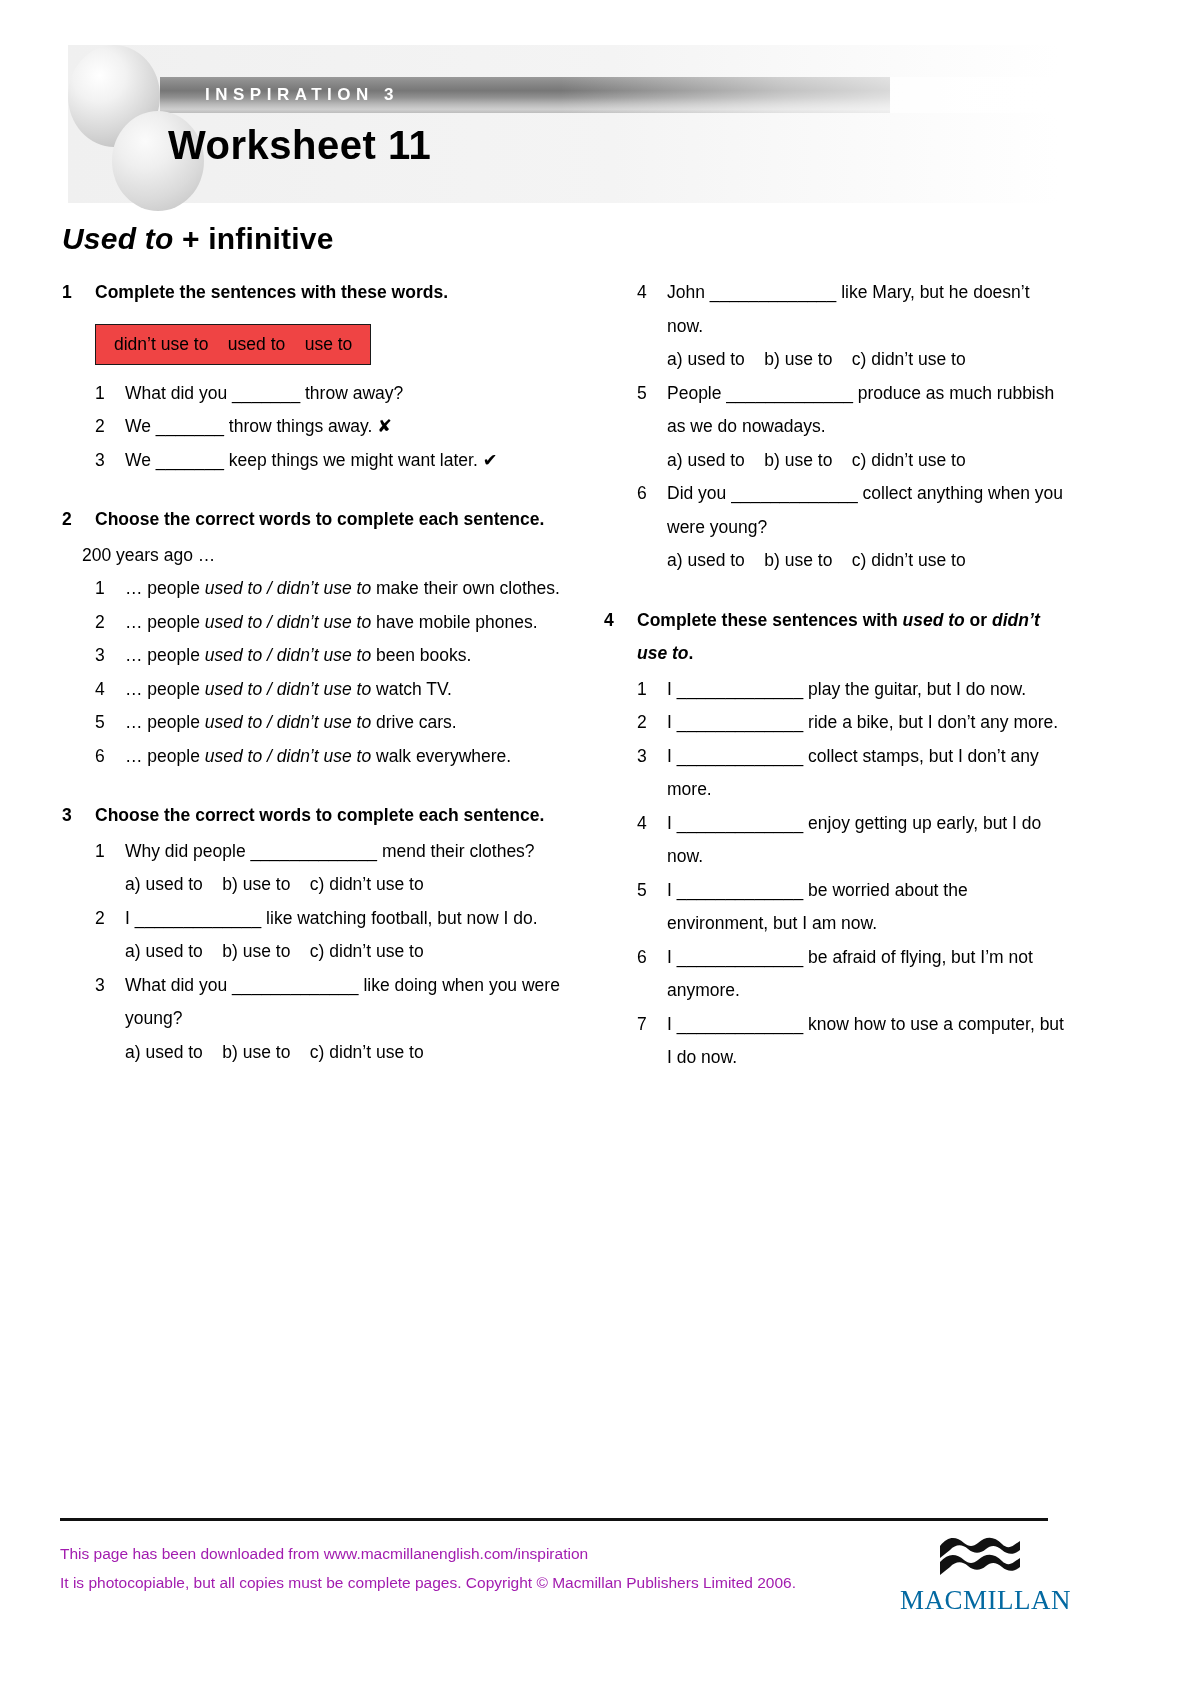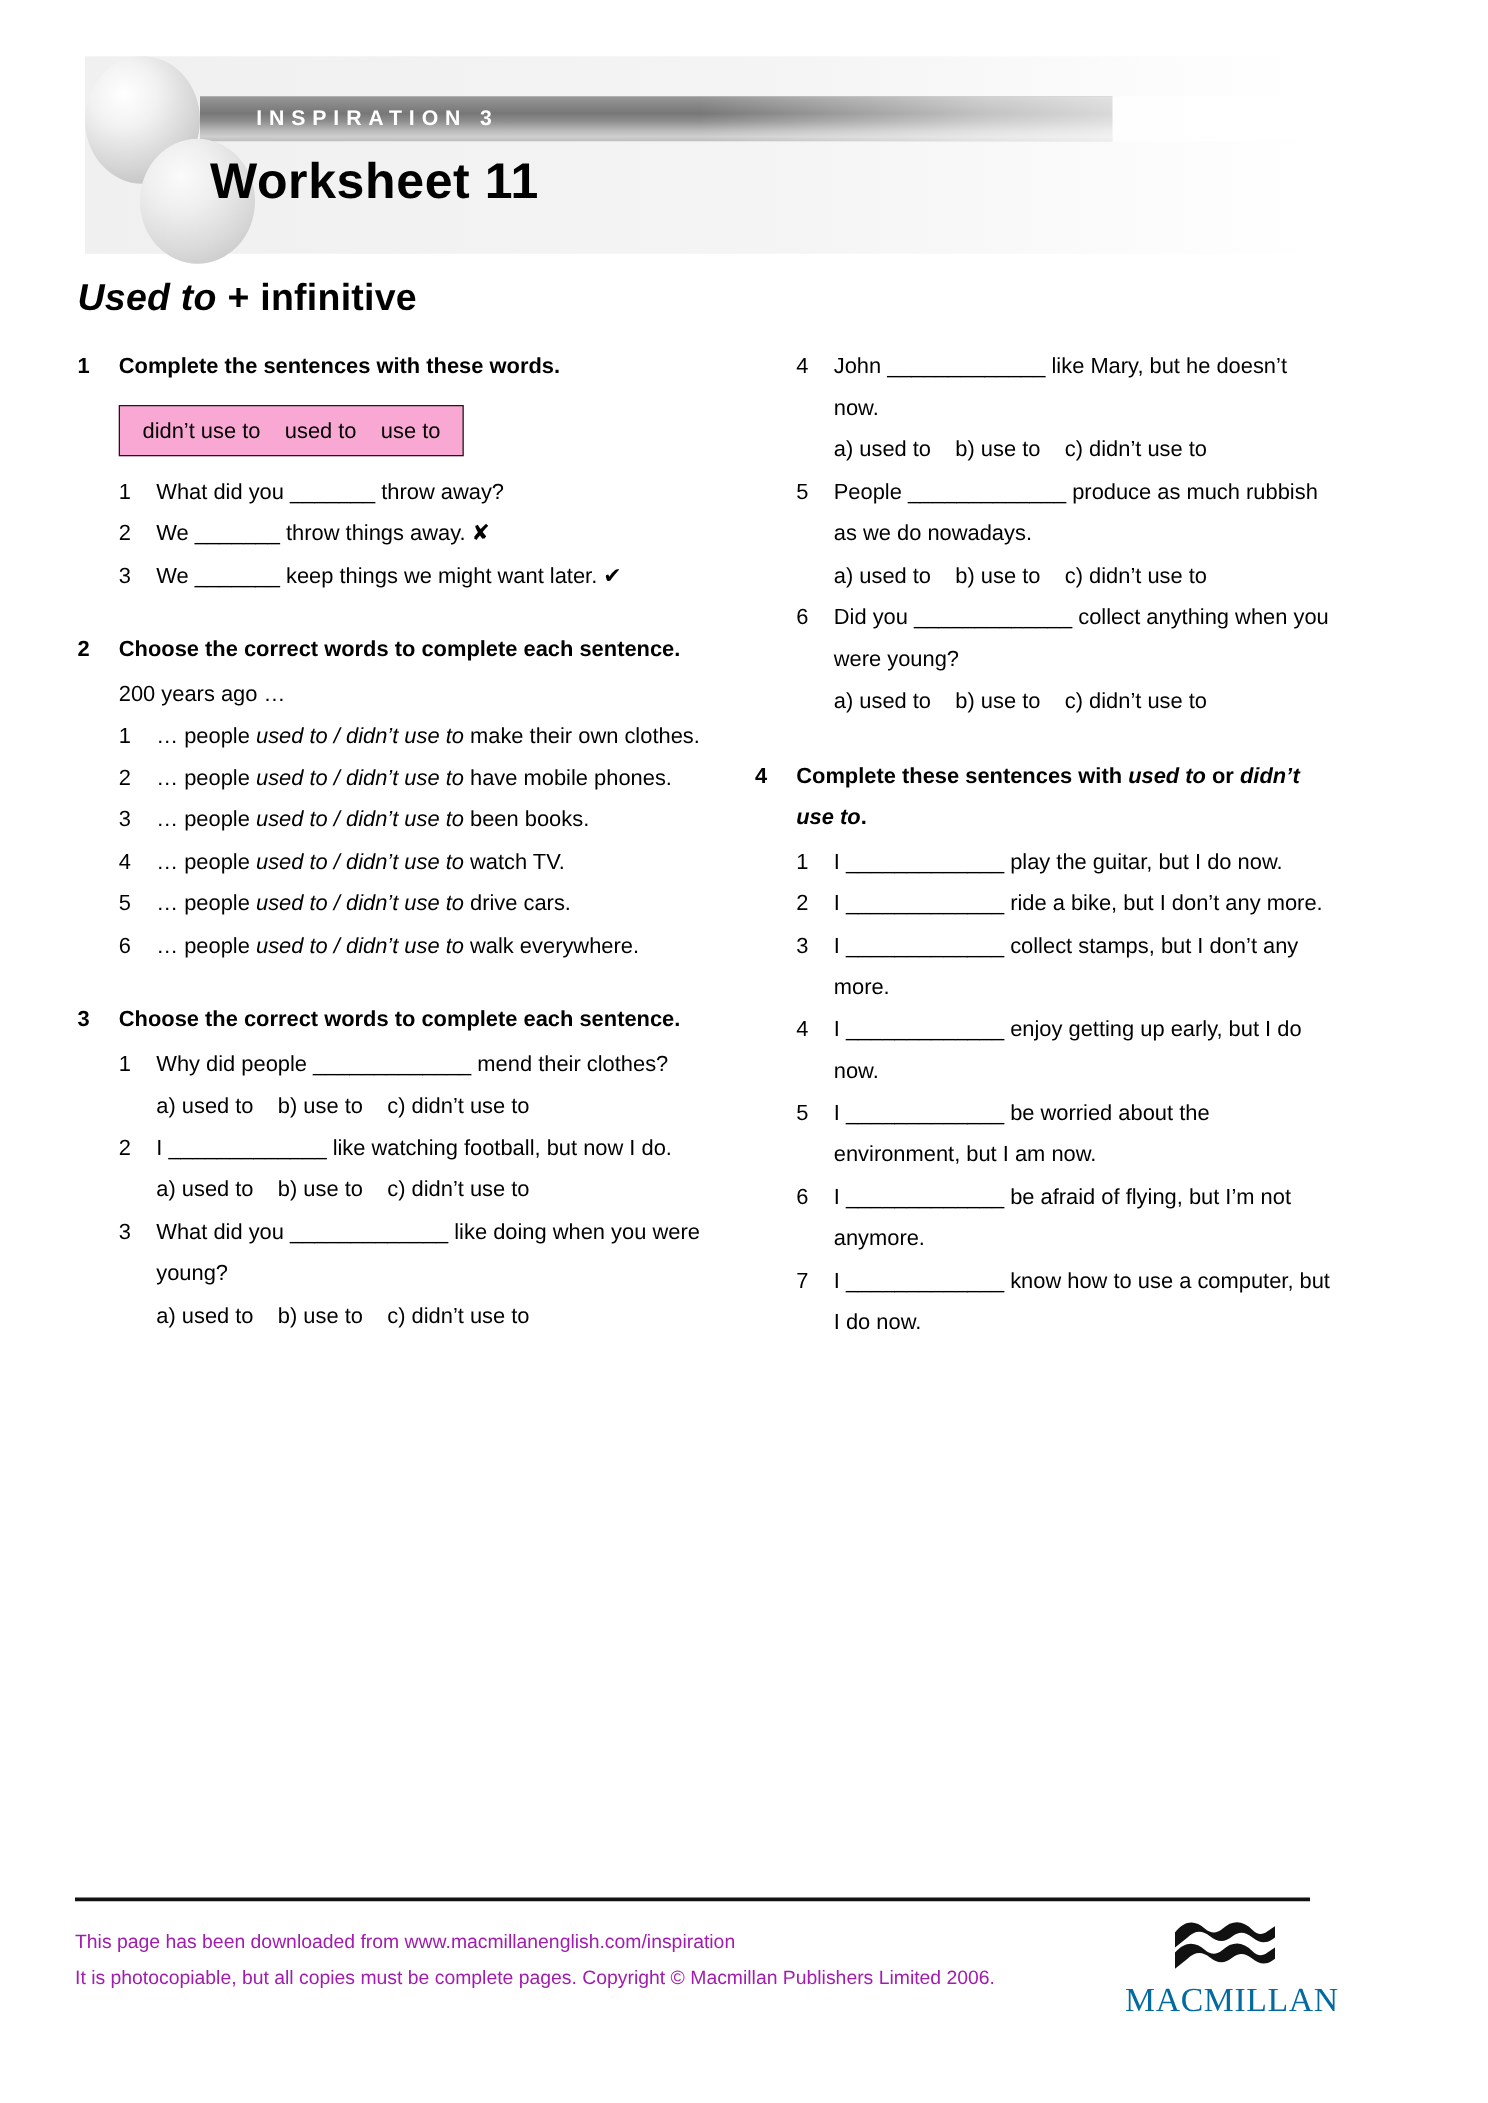--- a/index.html
+++ b/index.html
@@ -106,21 +106,21 @@
   }
   .ex-num {
     width: 33px;
     flex: 0 0 33px;
     font-weight: bold;
   }
   .ex-title { flex: 1; }
   .ex-title .ital { font-style: italic; }
 
   .lead {
-    margin-left: 33px;
+    margin-left: 20px;
   }
 
   .items { margin: 0; padding: 0; list-style: none; }
   .item {
     display: flex;
     margin-left: 33px;
   }
   .item-num {
     width: 30px;
     flex: 0 0 30px;
@@ -128,21 +128,21 @@
   .item-txt { flex: 1; }
   .item-txt .ital { font-style: italic; }
   .opts {
     margin-left: 63px;
     white-space: pre;
   }
 
   .wordbox {
     margin: 12px 0 12px 33px;
     display: inline-block;
-    background: #f9a8d4;
+    background: #ef4444;
     border: 1.6px solid #1a1a1a;
     padding: 4px 18px 5px 18px;
     font-size: 17.5px;
     line-height: 30px;
     white-space: pre;
   }
   .sp-26 { height: 26px; }
 
   
   .footer-rule {

